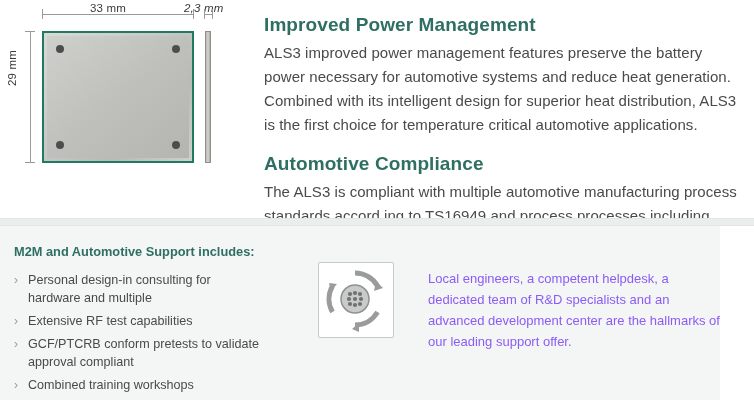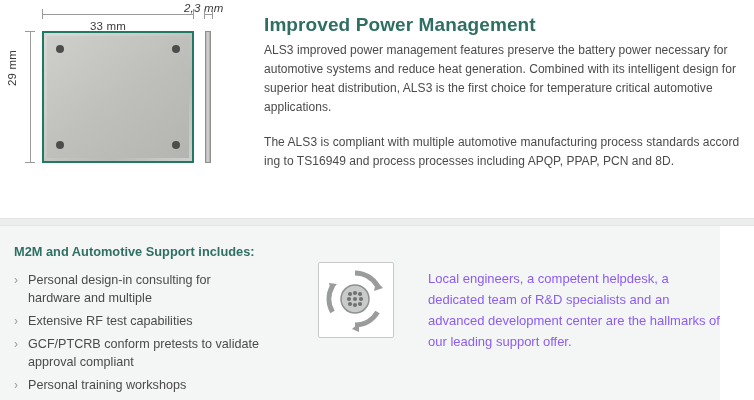--- a/index.html
+++ b/index.html
@@ -34,21 +34,21 @@
     height: 218px;
   }
 
   .dim-label {
     position: absolute;
     font-size: 11.5px;
     color: #3a3a3a;
     letter-spacing: 0.2px;
     white-space: nowrap;
   }
-  #dim-width-label { left: 90px; top: 20px; }
+  #dim-width-label { left: 90px; top: 2px; }
   #dim-thickness-label { left: 184px; top: 2px; font-style: italic; }
   #dim-height-label {
     left: 6px;
     top: 86px;
     transform: rotate(-90deg);
     transform-origin: left top;
   }
 
   
   .guide {
@@ -109,22 +109,22 @@
     width: 478px;
   }
   .block-heading {
     font-size: 19px;
     font-weight: bold;
     color: #2f6f63;
     margin: 0 0 5px 0;
     letter-spacing: 0.1px;
   }
   .block-body {
-    font-size: 12px;
-    line-height: 19px;
+    font-size: 15px;
+    line-height: 24px;
     color: #4a4a4a;
     margin: 0 0 16px 0;
     letter-spacing: 0.05px;
   }
 
   
   #divider {
     position: absolute;
     left: 0;
     top: 218px;
@@ -233,20 +233,21 @@
       </div>
     </div>
 
     <div id="pcb-side"></div>
   </div>
 
   <div id="top-text">
     <h3 class="block-heading">Improved Power Management</h3>
     <p class="block-body">ALS3 improved power management features preserve the battery power necessary for automotive systems and reduce heat generation. Combined with its intelligent design for superior heat distribution, ALS3 is the first choice for temperature critical automotive applications.</p>
 
+    <h3 class="block-heading">Automotive Compliance</h3>
     <p class="block-body">The ALS3 is compliant with multiple automotive manufacturing process standards accord ing to TS16949 and process processes including APQP, PPAP, PCN and 8D.</p>
   </div>
 </div>
 
 <div id="divider"></div>
 
 <div id="bottom-section">
 
   <div id="support-list-wrap">
     <div id="support-title">M2M and Automotive Support includes:</div>
@@ -258,21 +259,21 @@
       <li>
         <span class="bullet">›</span>
         <span>Extensive RF test capabilities</span>
       </li>
       <li>
         <span class="bullet">›</span>
         <span>GCF/PTCRB conform pretests to validate approval compliant</span>
       </li>
       <li>
         <span class="bullet">›</span>
-        <span>Personal training workshops</span>
+        <span>Combined training workshops</span>
       </li>
     </ul>
   </div>
 
   <div id="support-icon">
     <svg width="72" height="72" viewBox="0 0 72 72" aria-hidden="true">
 
       <g fill="none" stroke="#9a9c9b" stroke-width="5">
         <path d="M36 10 A26 26 0 0 1 58.5 23"></path>
         <path d="M58.5 49 A26 26 0 0 1 36 62"></path>

